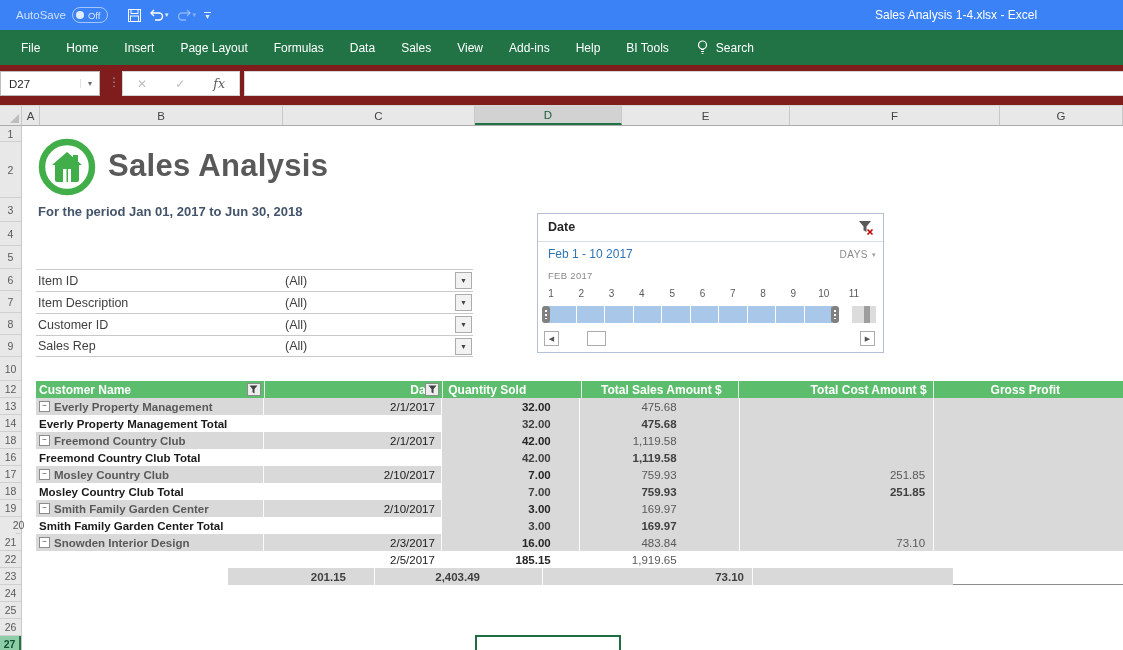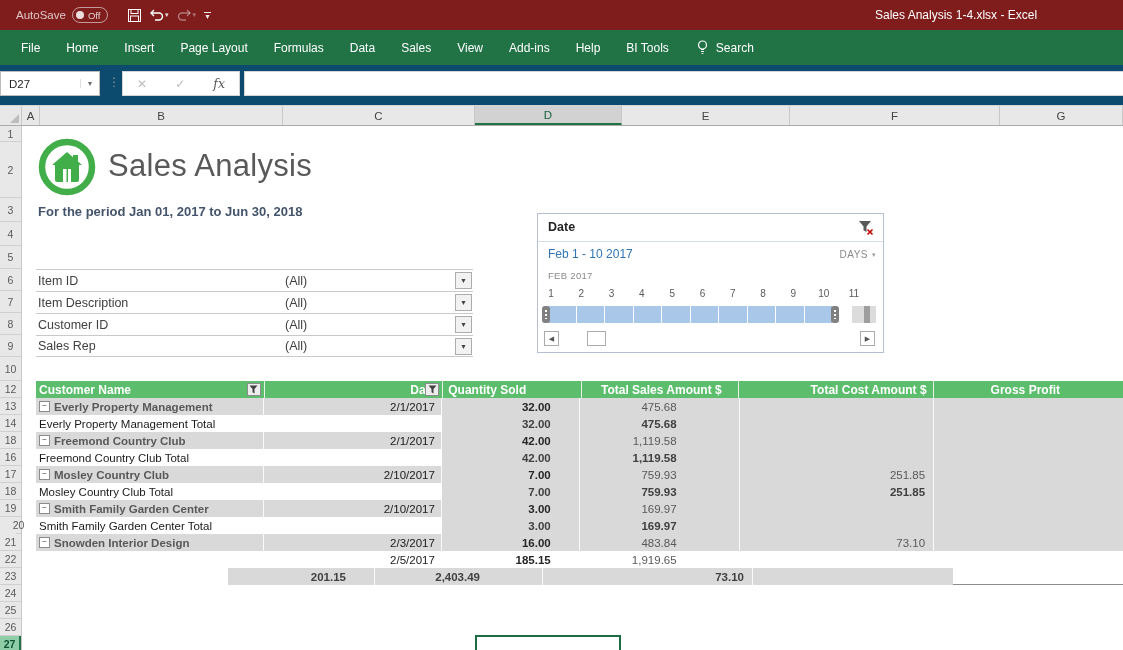--- a/index.html
+++ b/index.html
@@ -1,37 +1,37 @@
 <!DOCTYPE html>
 <html><head>
 <meta charset="utf-8">
 <style>
   html,body{margin:0;padding:0;background:#fff;font-family:"Liberation Sans",sans-serif;}
   .app{position:relative;width:1123px;height:650px;overflow:hidden;background:#fff;-webkit-font-smoothing:antialiased;}
 
   
-  .titlebar{position:absolute;left:0;top:0;width:100%;height:30px;background:#7f1d1d;color:#fff;}
+  .titlebar{position:absolute;left:0;top:0;width:100%;height:30px;background:#3b82f6;color:#fff;}
   .autosave{position:absolute;left:16px;top:7px;display:flex;align-items:center;gap:6px;color:rgba(255,255,255,.75);font-size:11.5px;}
   .as-pill{display:flex;align-items:center;gap:4px;border:1px solid rgba(255,255,255,.55);border-radius:8px;height:14px;padding:0 7px 0 3px;font-size:9.5px;color:rgba(255,255,255,.8);}
   .as-dot{width:8px;height:8px;border-radius:50%;background:rgba(255,255,255,.85);}
   .qat{position:absolute;left:128px;top:0;height:30px;display:flex;align-items:center;gap:8px;}
   .qat .caret{font-size:7px;color:rgba(255,255,255,.85);margin-left:1px;}
   .qat .dim, .qat .dim *{color:rgba(255,255,255,.4)!important;stroke:rgba(255,255,255,.4)!important;}
   .qbtn{display:flex;align-items:center;}
   .more-v{display:flex;flex-direction:column;align-items:center;line-height:4px;color:rgba(255,255,255,.9);font-size:8px;}
   .more-v .bar{width:7px;height:1px;background:rgba(255,255,255,.9);margin-bottom:2px;}
   .win-title{position:absolute;left:875px;top:8px;font-size:12px;color:#fff;white-space:nowrap;}
 
   
   .ribbon{position:absolute;left:0;top:30px;width:100%;height:35px;background:#217346;display:flex;align-items:center;padding-left:8px;box-sizing:border-box;}
   .rtab{color:#fff;font-size:12px;padding:0 13px;height:100%;display:flex;align-items:center;cursor:default;white-space:nowrap;}
   .rsearch{display:flex;align-items:center;gap:7px;color:#fff;font-size:12px;margin-left:14px;}
 
   
-  .fstrip{position:absolute;left:0;top:65px;width:100%;height:41px;background:#0c4a6e;border-bottom:1px solid #D5D5D5;box-sizing:border-box;}
+  .fstrip{position:absolute;left:0;top:65px;width:100%;height:41px;background:#7f1d1d;border-bottom:1px solid #D5D5D5;box-sizing:border-box;}
   .namebox{position:absolute;left:0;top:6px;width:100px;height:25px;background:#fff;border:1px solid #BDBDBD;box-sizing:border-box;display:flex;align-items:center;font-size:11.5px;color:#262626;}
   .namebox .nb-text{padding-left:8px;flex:1;}
   .namebox .nb-caret{width:18px;color:#6a6a6a;font-size:8px;text-align:center;border-left:1px solid #E0E0E0;}
   .fdots{position:absolute;left:108px;top:10px;color:#9a9a9a;font-size:12px;letter-spacing:0;}
   .fxgroup{position:absolute;left:122px;top:6px;width:118px;height:25px;background:#fff;border:1px solid #D5D5D5;box-sizing:border-box;display:flex;align-items:center;justify-content:space-around;}
   .fxgroup .gx{color:#BDBDBD;font-size:12px;}
   .fxgroup .gc{color:#BDBDBD;font-size:12px;}
   .fxgroup .gfx{color:#595959;font-size:12.5px;font-family:"DejaVu Serif",serif;font-style:italic;}
   .finput{position:absolute;left:244px;top:6px;right:0;height:25px;background:#fff;border:1px solid #D5D5D5;border-right:none;box-sizing:border-box;font-size:11.5px;color:#262626;padding-left:6px;}
 
@@ -43,21 +43,21 @@
   .chcell.sel{background:#D2D2D2;border-bottom:2px solid #217346;color:#19603B;}
 
   
   .sheet{position:absolute;left:0;top:126px;width:100%;height:524px;background:#fff;}
   .gutter{position:absolute;left:0;top:0;width:22px;height:100%;background:#E8E8E8;border-right:1px solid #C8C8C8;box-sizing:border-box;}
   .grow{box-sizing:border-box;border-bottom:1px solid #D0D0D0;display:flex;align-items:center;justify-content:center;font-size:10.5px;color:#595959;}
   .grow.sel{background:#8FCCA8;color:#0E5430;border-right:2px solid #217346;font-weight:bold;}
 
   
   .logo{position:absolute;left:38px;top:12px;}
-  .rtitle{position:absolute;left:108px;top:22px;font-size:31px;font-weight:400;color:#595959;letter-spacing:.3px;}
+  .rtitle{position:absolute;left:108px;top:22px;font-size:31px;font-weight:700;color:#595959;letter-spacing:.3px;}
   .rsub{position:absolute;left:38px;top:78px;font-size:13px;font-weight:bold;color:#44546A;}
 
   
   .filters{position:absolute;left:36px;top:143px;width:437px;}
   .frow{position:relative;height:22px;border-top:1px solid #C9C9C9;box-sizing:border-box;display:flex;align-items:center;}
   .frow:last-child{border-bottom:1px solid #C9C9C9;}
   .flabel{position:absolute;left:2px;font-size:12.5px;color:#404040;}
   .fvalue{position:absolute;left:249px;font-size:12.5px;color:#404040;}
   .fdrop{position:absolute;right:1px;top:2px;width:17px;height:17px;background:#F2F2F2;border:1px solid #ACACAC;box-sizing:border-box;display:flex;align-items:center;justify-content:center;font-size:7px;color:#444;}
 
@@ -96,21 +96,21 @@
   .c-cost{width:210px;justify-content:flex-end;padding-right:8px;}
   .c-gross{width:200px;padding-left:57px;border-right:none;}
   .hdr .c-qty{justify-content:flex-start;padding-left:5px;}
   .hdr .c-sales{padding-right:16px;}
   .hdr .c-cost{padding-right:6px;}
   .hfilter{position:absolute;right:3px;top:2px;width:14px;height:13px;background:#EDEDED;border:1px solid #8C8C8C;box-sizing:border-box;display:flex;align-items:center;justify-content:center;}
   .bg-g{background:#D9D9D9;}
   .bg-w{background:#fff;}
   .exbox{width:9px;height:9px;border:1px solid #8C8C8C;background:#fff;color:#404040;font-size:8px;line-height:7px;text-align:center;margin-right:4px;flex:none;}
   .nm-detail{color:#595959;font-weight:bold;}
-  .nm-total{color:#1a1a1a;font-weight:normal;}
+  .nm-total{color:#1a1a1a;font-weight:bold;}
   .v-date{color:#1a1a1a;}
   .v-qty{color:#262626;font-weight:bold;}
   .v-sales{color:#595959;}
   .v-cost{color:#595959;}
   .total .v-sales,.total .v-cost{color:#404040;font-weight:bold;}
   .total .v-qty{color:#404040;}
 
   
   .bshape{position:absolute;left:475px;top:509px;width:146px;height:40px;background:#fff;border:2px solid #1F6B44;box-sizing:border-box;}
 </style>

